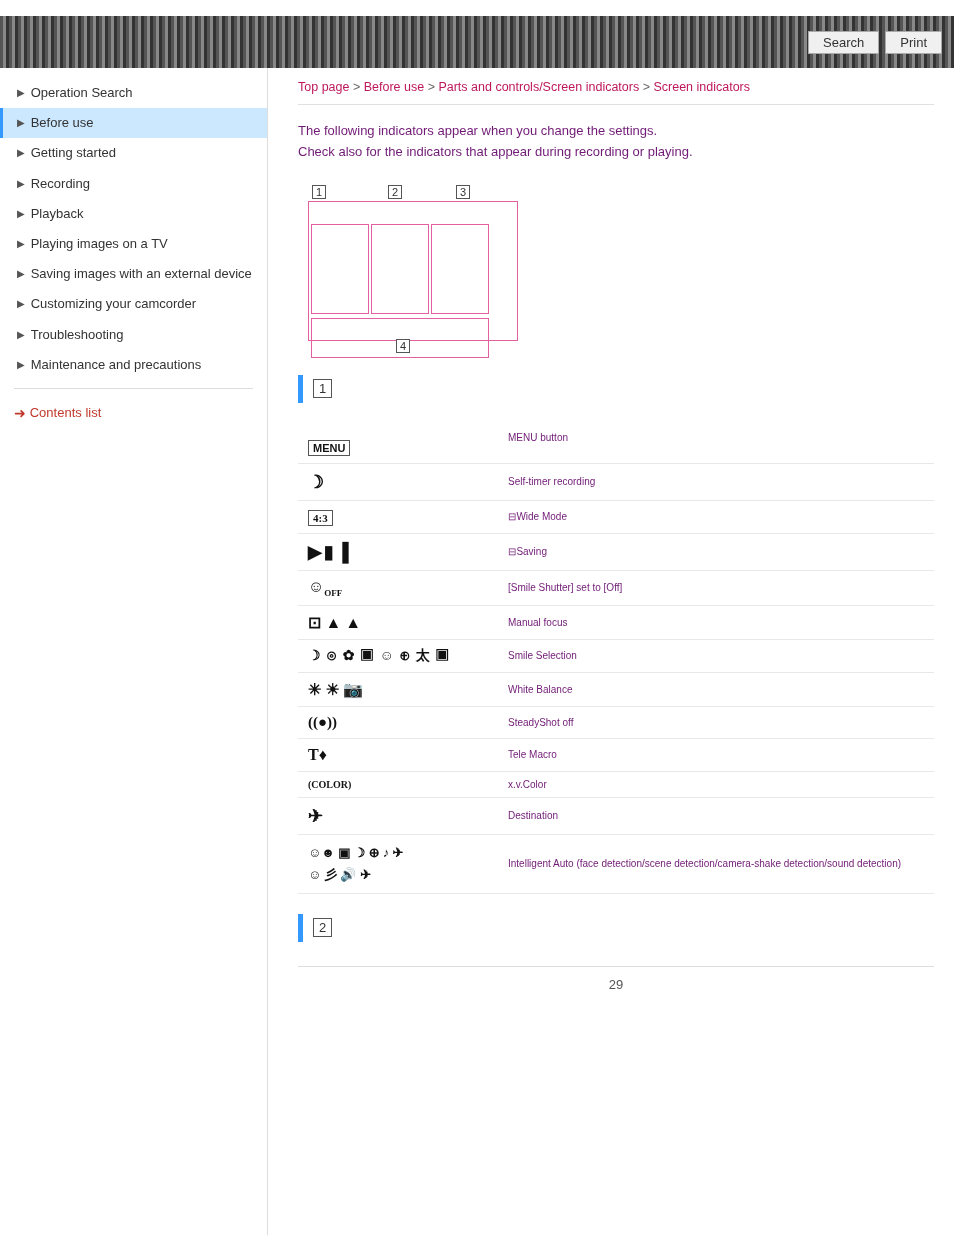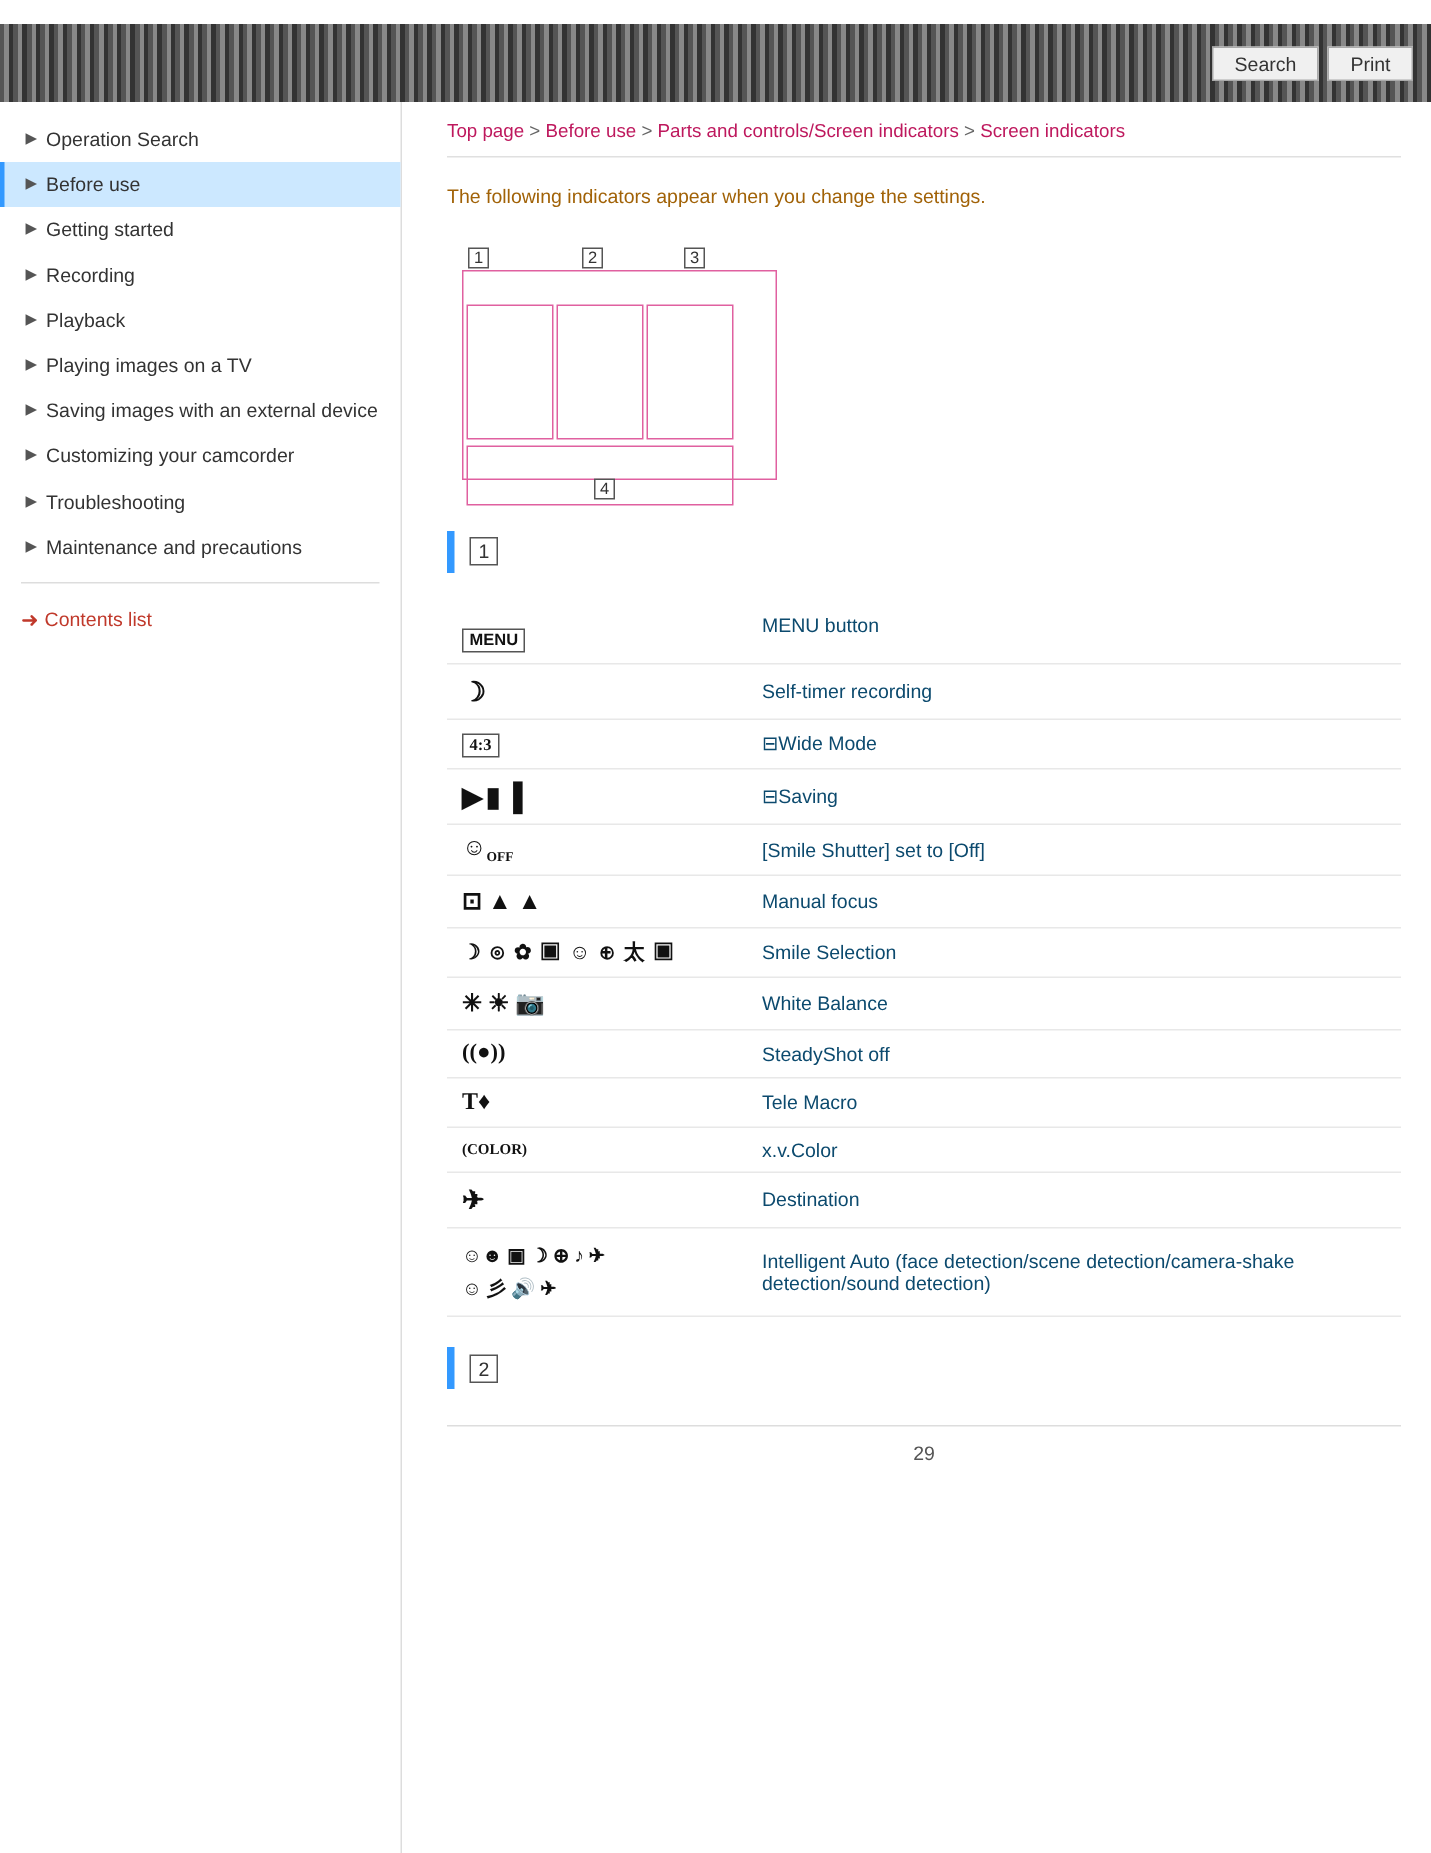--- a/index.html
+++ b/index.html
@@ -110,21 +110,21 @@
       color: #be185d;
       text-decoration: none;
     }
     .breadcrumb span {
       color: #666;
     }
 
     
     .intro-text {
       font-size: 13px;
-      color: #a16207;
+      color: #701a75;
       margin-bottom: 18px;
       line-height: 1.6;
     }
 
     
     .screen-diagram {
       margin: 10px 0 24px 10px;
       position: relative;
       width: 230px;
       height: 170px;
@@ -229,22 +229,22 @@
       font-weight: bold;
       color: #111;
       border-right: none;
     }
     .indicator-table td.icon-cell {
       font-size: 16px;
       font-family: serif;
       width: 200px;
     }
     .indicator-table td.desc-cell {
-      font-size: 13px;
-      color: #0c4a6e;
+      font-size: 10px;
+      color: #701a75;
     }
 
     
     .page-number {
       text-align: center;
       color: #555;
       font-size: 13px;
       margin-top: 24px;
       padding-top: 10px;
       border-top: 1px solid #ddd;
@@ -326,20 +326,21 @@
   </div>
 
   <div class="content">
 
     <div class="breadcrumb">
       <a>Top page</a><span> &gt; </span><a>Before use</a><span> &gt; </span><a>Parts and controls/Screen indicators</a><span> &gt; </span><a>Screen indicators</a>
     </div>
 
     <div class="intro-text">
       <div>The following indicators appear when you change the settings.</div>
+      <div>Check also for the indicators that appear during recording or playing.</div>
     </div>
 
     <div class="screen-diagram">
 
       <span class="screen-num label1"><span class="num-box">1</span></span>
       <span class="screen-num label2"><span class="num-box">2</span></span>
       <span class="screen-num label3"><span class="num-box">3</span></span>
 
       <div class="screen-outer">
         <div class="zone1"></div>

